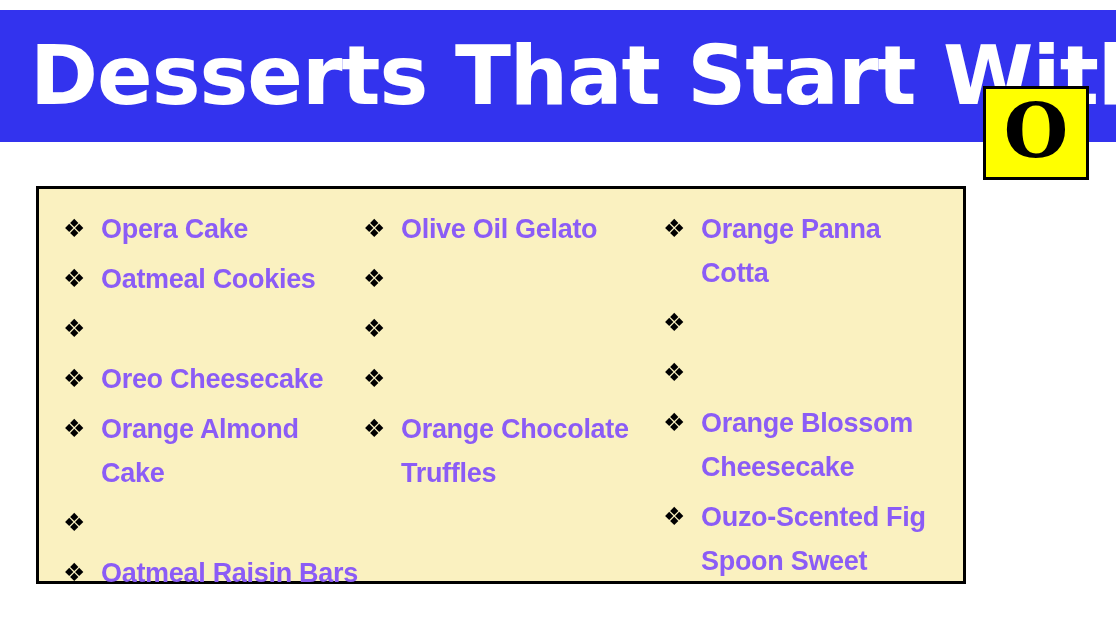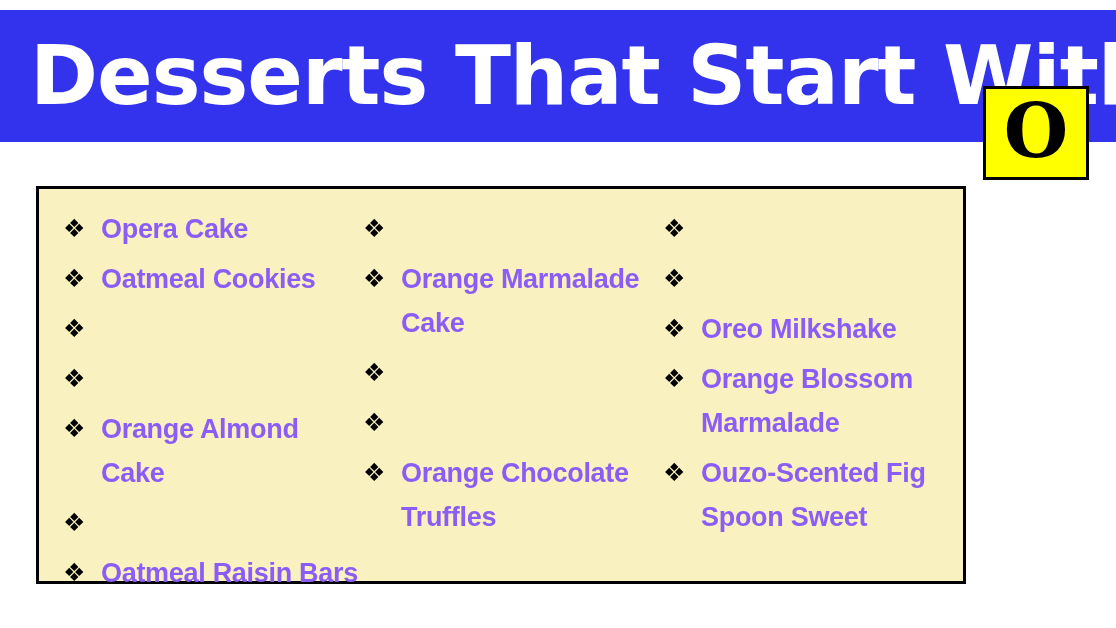--- a/index.html
+++ b/index.html
@@ -132,68 +132,69 @@
       </div>
       <div class="item">
         <span class="bullet">❖</span>
         <span class="item-text">Oatmeal Cookies</span>
       </div>
       <div class="item">
         <span class="bullet">❖</span>
       </div>
       <div class="item">
         <span class="bullet">❖</span>
+        <span class="item-text">Oreo Cheesecake</span>
       </div>
       <div class="item">
         <span class="bullet">❖</span>
         <span class="item-text">Orange Almond Cake</span>
       </div>
       <div class="item">
         <span class="bullet">❖</span>
       </div>
       <div class="item">
         <span class="bullet">❖</span>
         <span class="item-text">Oatmeal Raisin Bars</span>
       </div>
     </div>
 
     <div class="col col-2">
       <div class="item">
         <span class="bullet">❖</span>
-      </div>
-      <div class="item">
-        <span class="bullet">❖</span>
-        <span class="item-text">Orange Marmalade Cake</span>
+        <span class="item-text">Olive Oil Gelato</span>
+      </div>
+      <div class="item">
+        <span class="bullet">❖</span>
       </div>
       <div class="item">
         <span class="bullet">❖</span>
       </div>
       <div class="item">
         <span class="bullet">❖</span>
       </div>
       <div class="item">
         <span class="bullet">❖</span>
         <span class="item-text">Orange Chocolate Truffles</span>
       </div>
     </div>
 
     <div class="col col-3">
       <div class="item">
         <span class="bullet">❖</span>
-      </div>
-      <div class="item">
-        <span class="bullet">❖</span>
-      </div>
-      <div class="item">
-        <span class="bullet">❖</span>
-        <span class="item-text">Oreo Milkshake</span>
-      </div>
-      <div class="item">
-        <span class="bullet">❖</span>
-        <span class="item-text">Orange Blossom Marmalade</span>
+        <span class="item-text">Orange Panna Cotta</span>
+      </div>
+      <div class="item">
+        <span class="bullet">❖</span>
+      </div>
+      <div class="item">
+        <span class="bullet">❖</span>
+      </div>
+      <div class="item">
+        <span class="bullet">❖</span>
+        <span class="item-text">Orange Blossom Cheesecake</span>
       </div>
       <div class="item">
         <span class="bullet">❖</span>
         <span class="item-text">Ouzo-Scented Fig Spoon Sweet</span>
       </div>
     </div>
 
   </div>
 </div>
 

